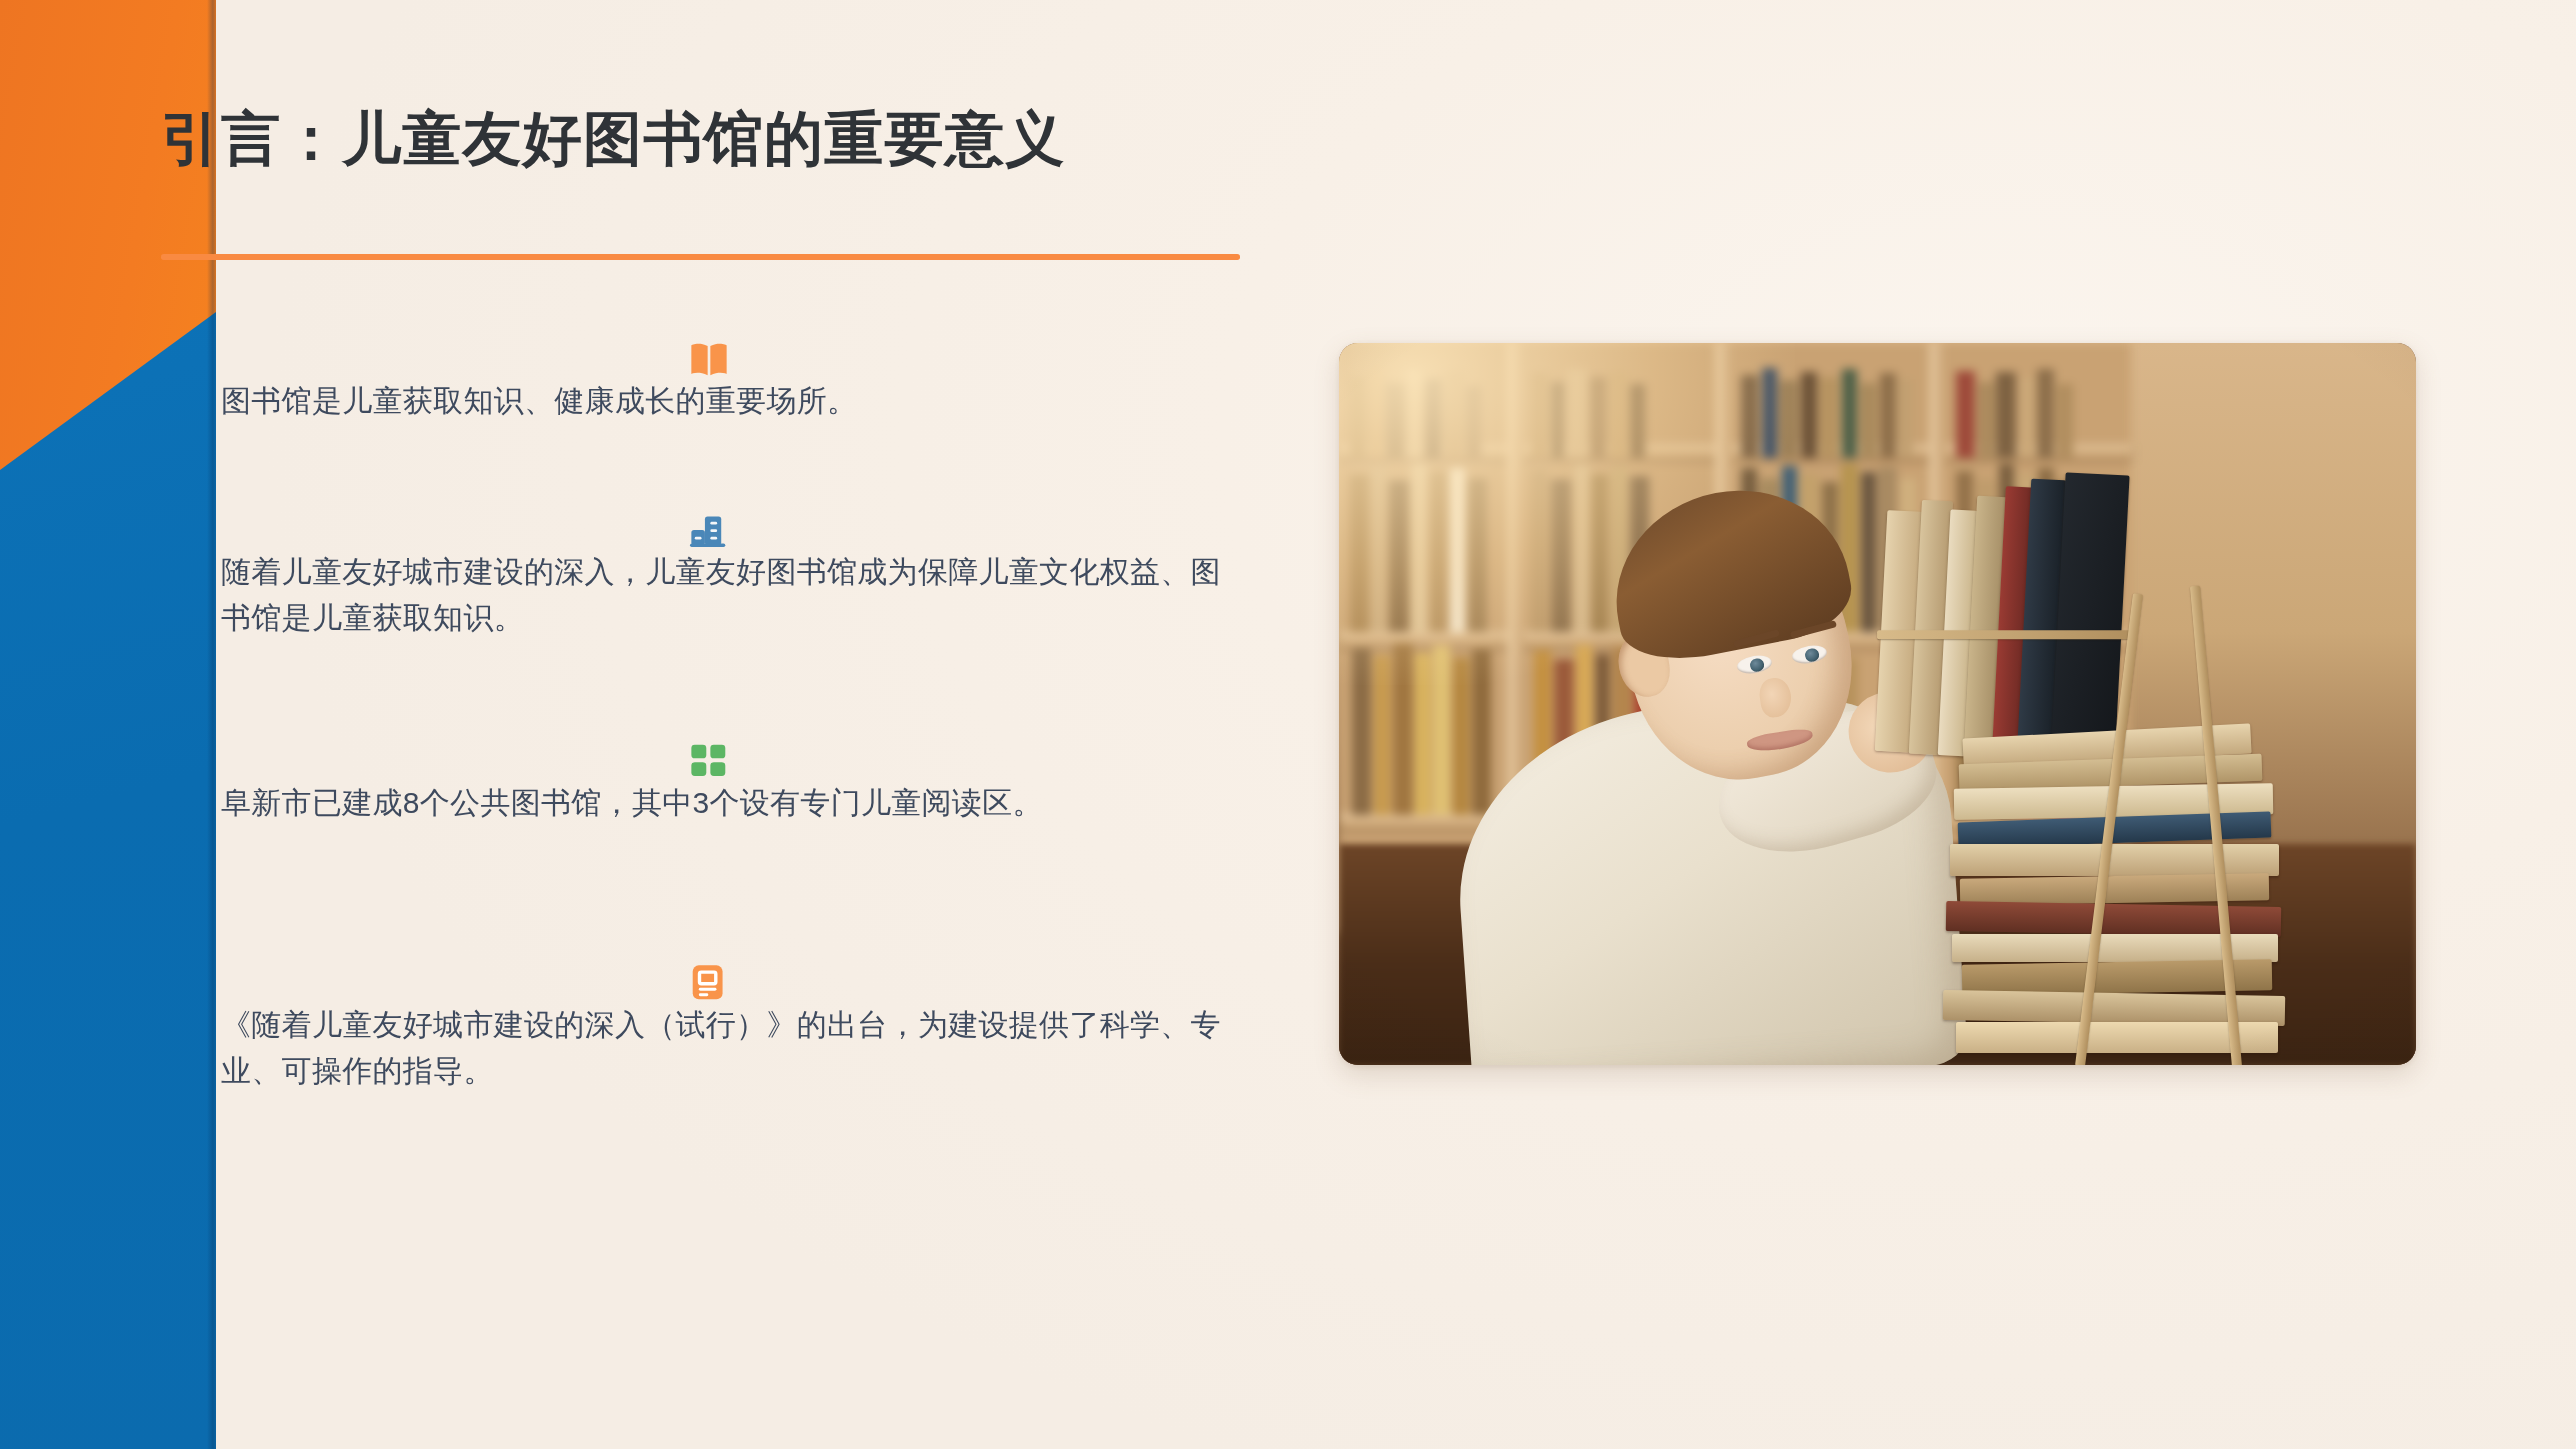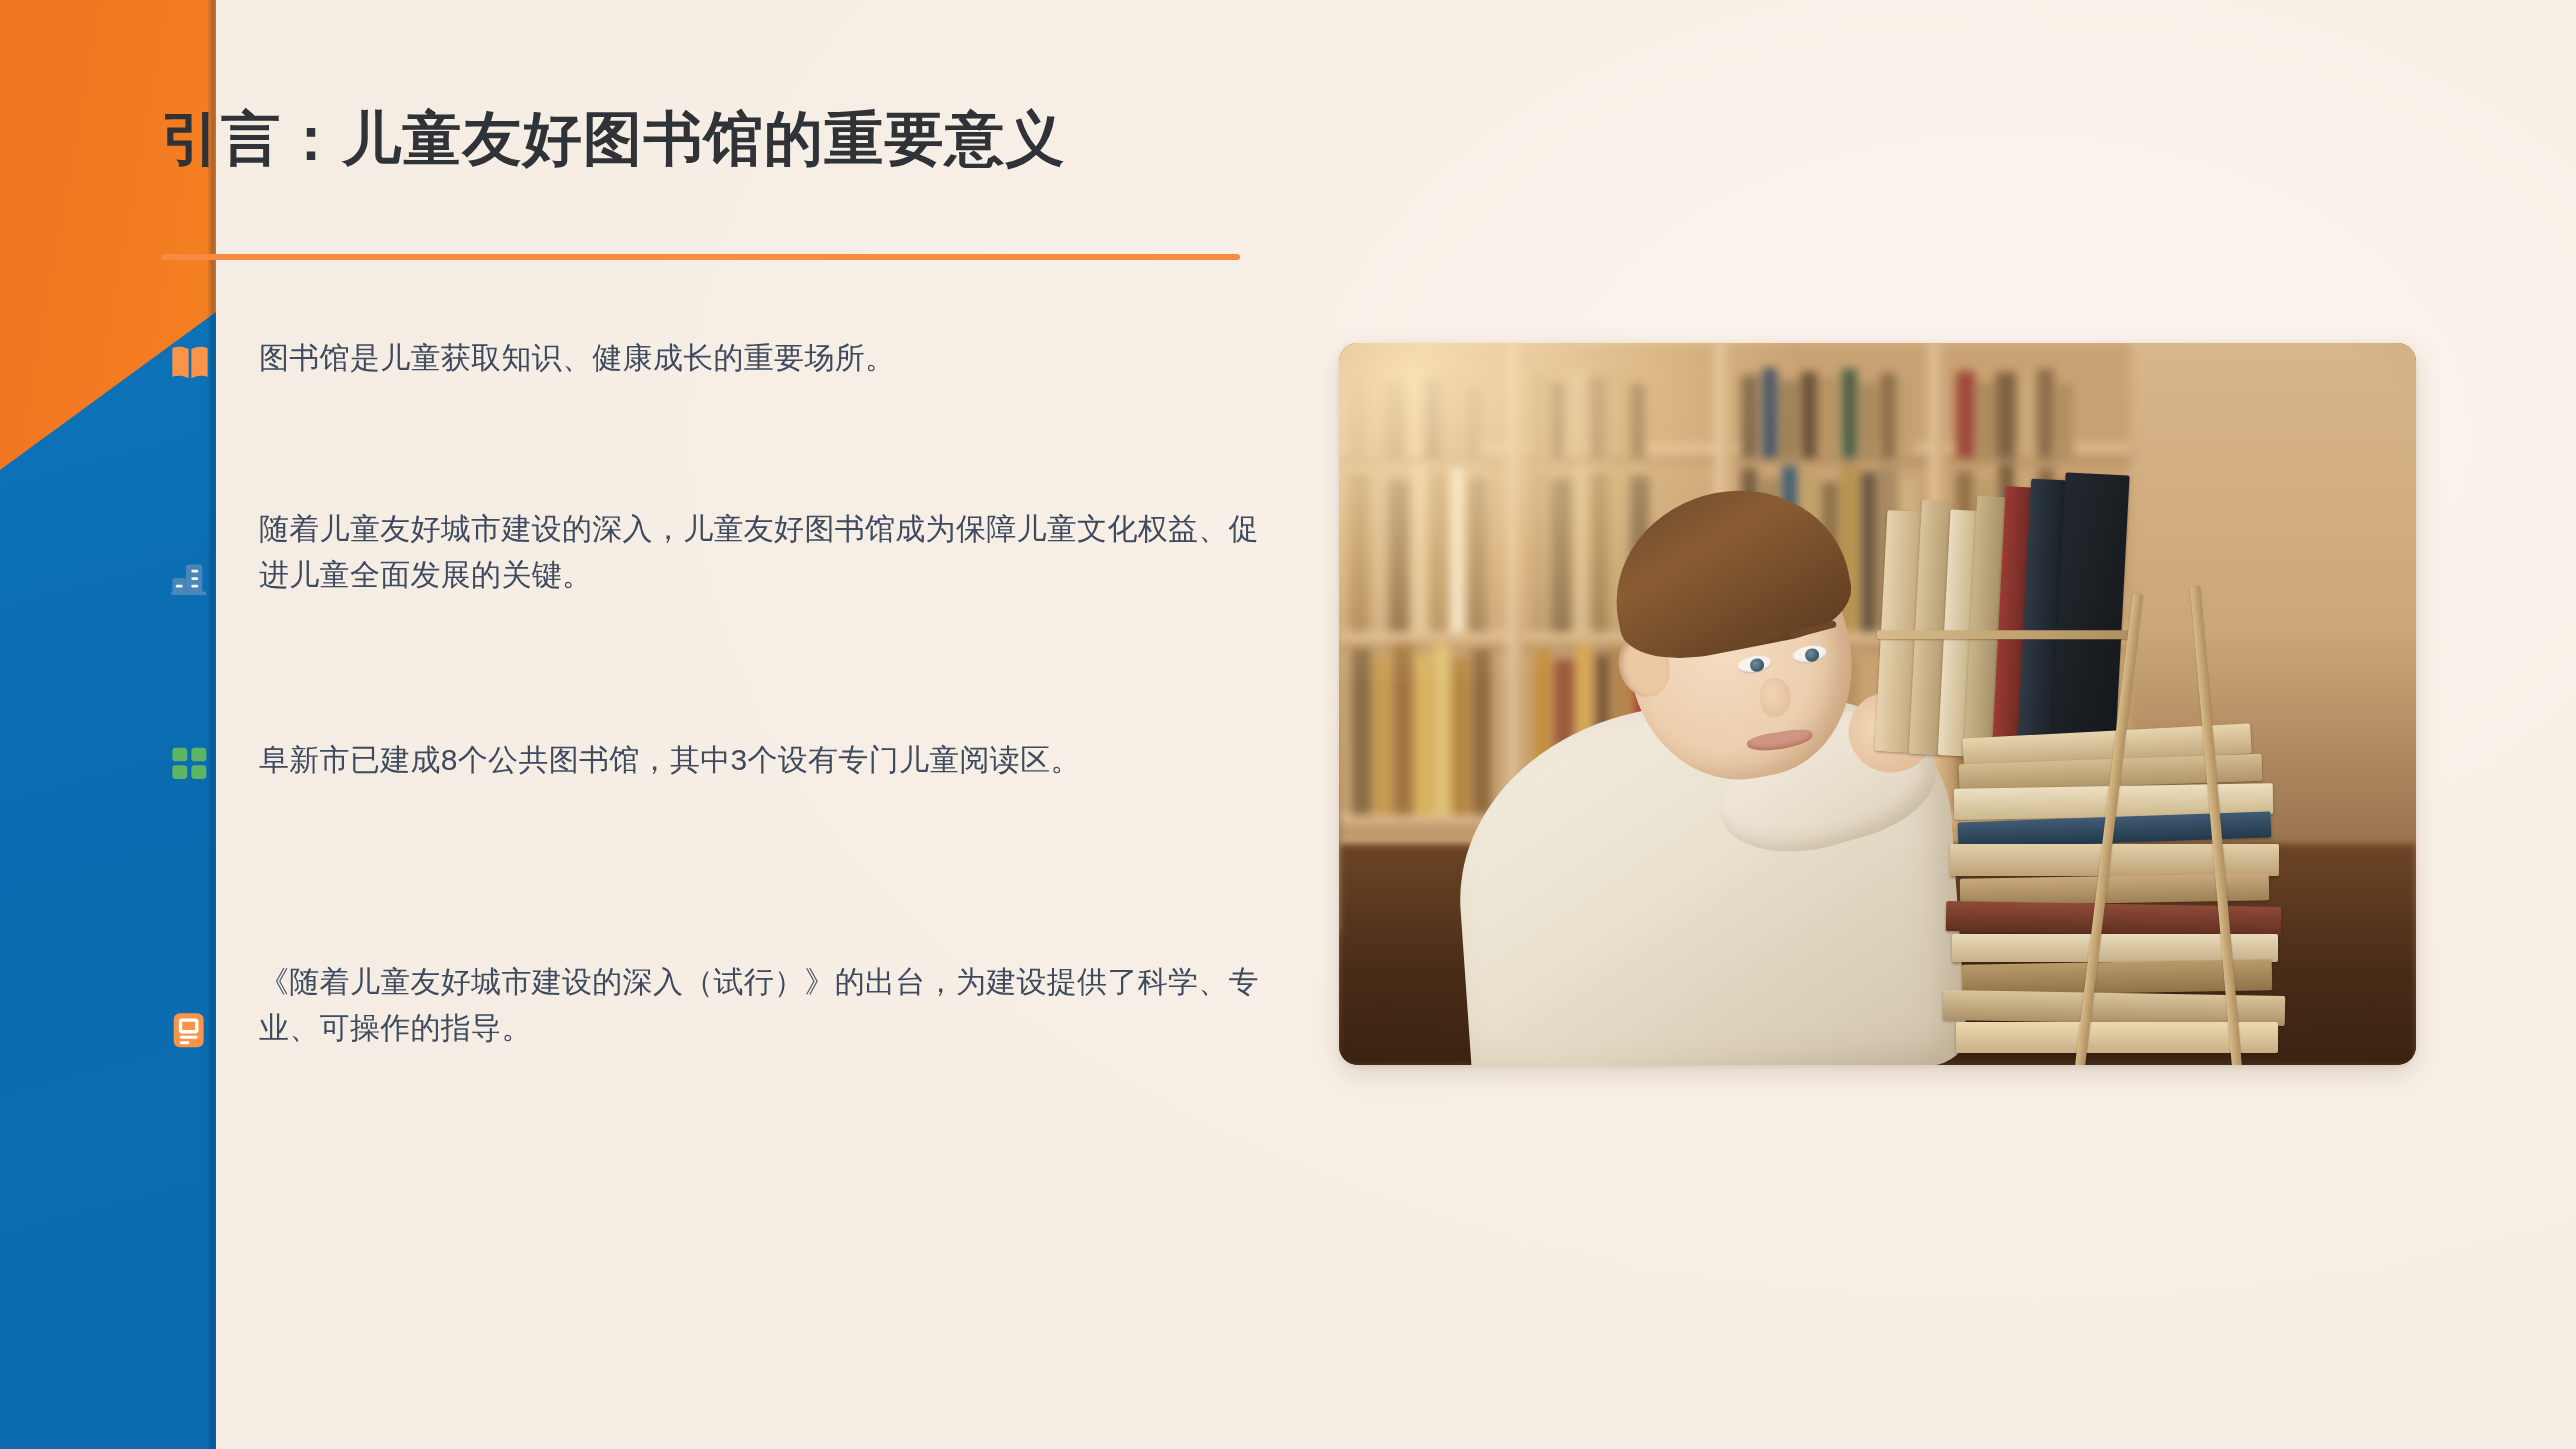--- a/index.html
+++ b/index.html
@@ -56,21 +56,22 @@
 
   
   .bullets {
     position:absolute;
     left:171px; top:335px;
     width:1140px;
   }
   .bullet {
     position:absolute;
     display:flex;
-    align-items:flex-end;
+    align-items:center;
+    flex-direction:column;
   }
   .bullet .icon-wrap {
     width:38px; height:38px;
     flex:0 0 38px;
     position:relative;
     margin-top:5.4px;
   }
   .bullet .text {
     margin-left:50px;
     font-size:30px;
@@ -260,21 +261,21 @@
       <svg width="38" height="38" viewBox="0 0 56 56">
         <rect x="2" y="28" width="20" height="22" rx="4" fill="#4A87B8"></rect>
         <rect x="22" y="8" width="24" height="42" rx="4" fill="#4A87B8"></rect>
         <rect x="0" y="48" width="52" height="5" rx="2.5" fill="#4A87B8"></rect>
         <rect x="30" y="16" width="10" height="4" rx="2" fill="#F4F6F8"></rect>
         <rect x="30" y="27" width="10" height="4" rx="2" fill="#F4F6F8"></rect>
         <rect x="30" y="38" width="10" height="4" rx="2" fill="#F4F6F8"></rect>
         <rect x="7" y="38" width="10" height="4" rx="2" fill="#F4F6F8"></rect>
       </svg>
     </div>
-    <div class="text">随着儿童友好城市建设的深入，儿童友好图书馆成为保障儿童文化权益、促进儿童全面发展的关键。</div>
+    <div class="text">随着儿童友好城市建设的深入，儿童友好图书馆成为保障儿童文化权益、图书馆是儿童获取知识。</div>
   </div>
 
   <div class="bullet" id="bullet-2">
     <div class="icon-wrap">
       <svg width="38" height="38" viewBox="0 0 56 56">
         <rect x="2" y="4" width="22" height="20" rx="5" fill="#5CB664"></rect>
         <rect x="30" y="4" width="22" height="20" rx="5" fill="#5CB664"></rect>
         <rect x="2" y="30" width="22" height="20" rx="5" fill="#5CB664"></rect>
         <rect x="30" y="30" width="22" height="20" rx="5" fill="#5CB664"></rect>
       </svg>

